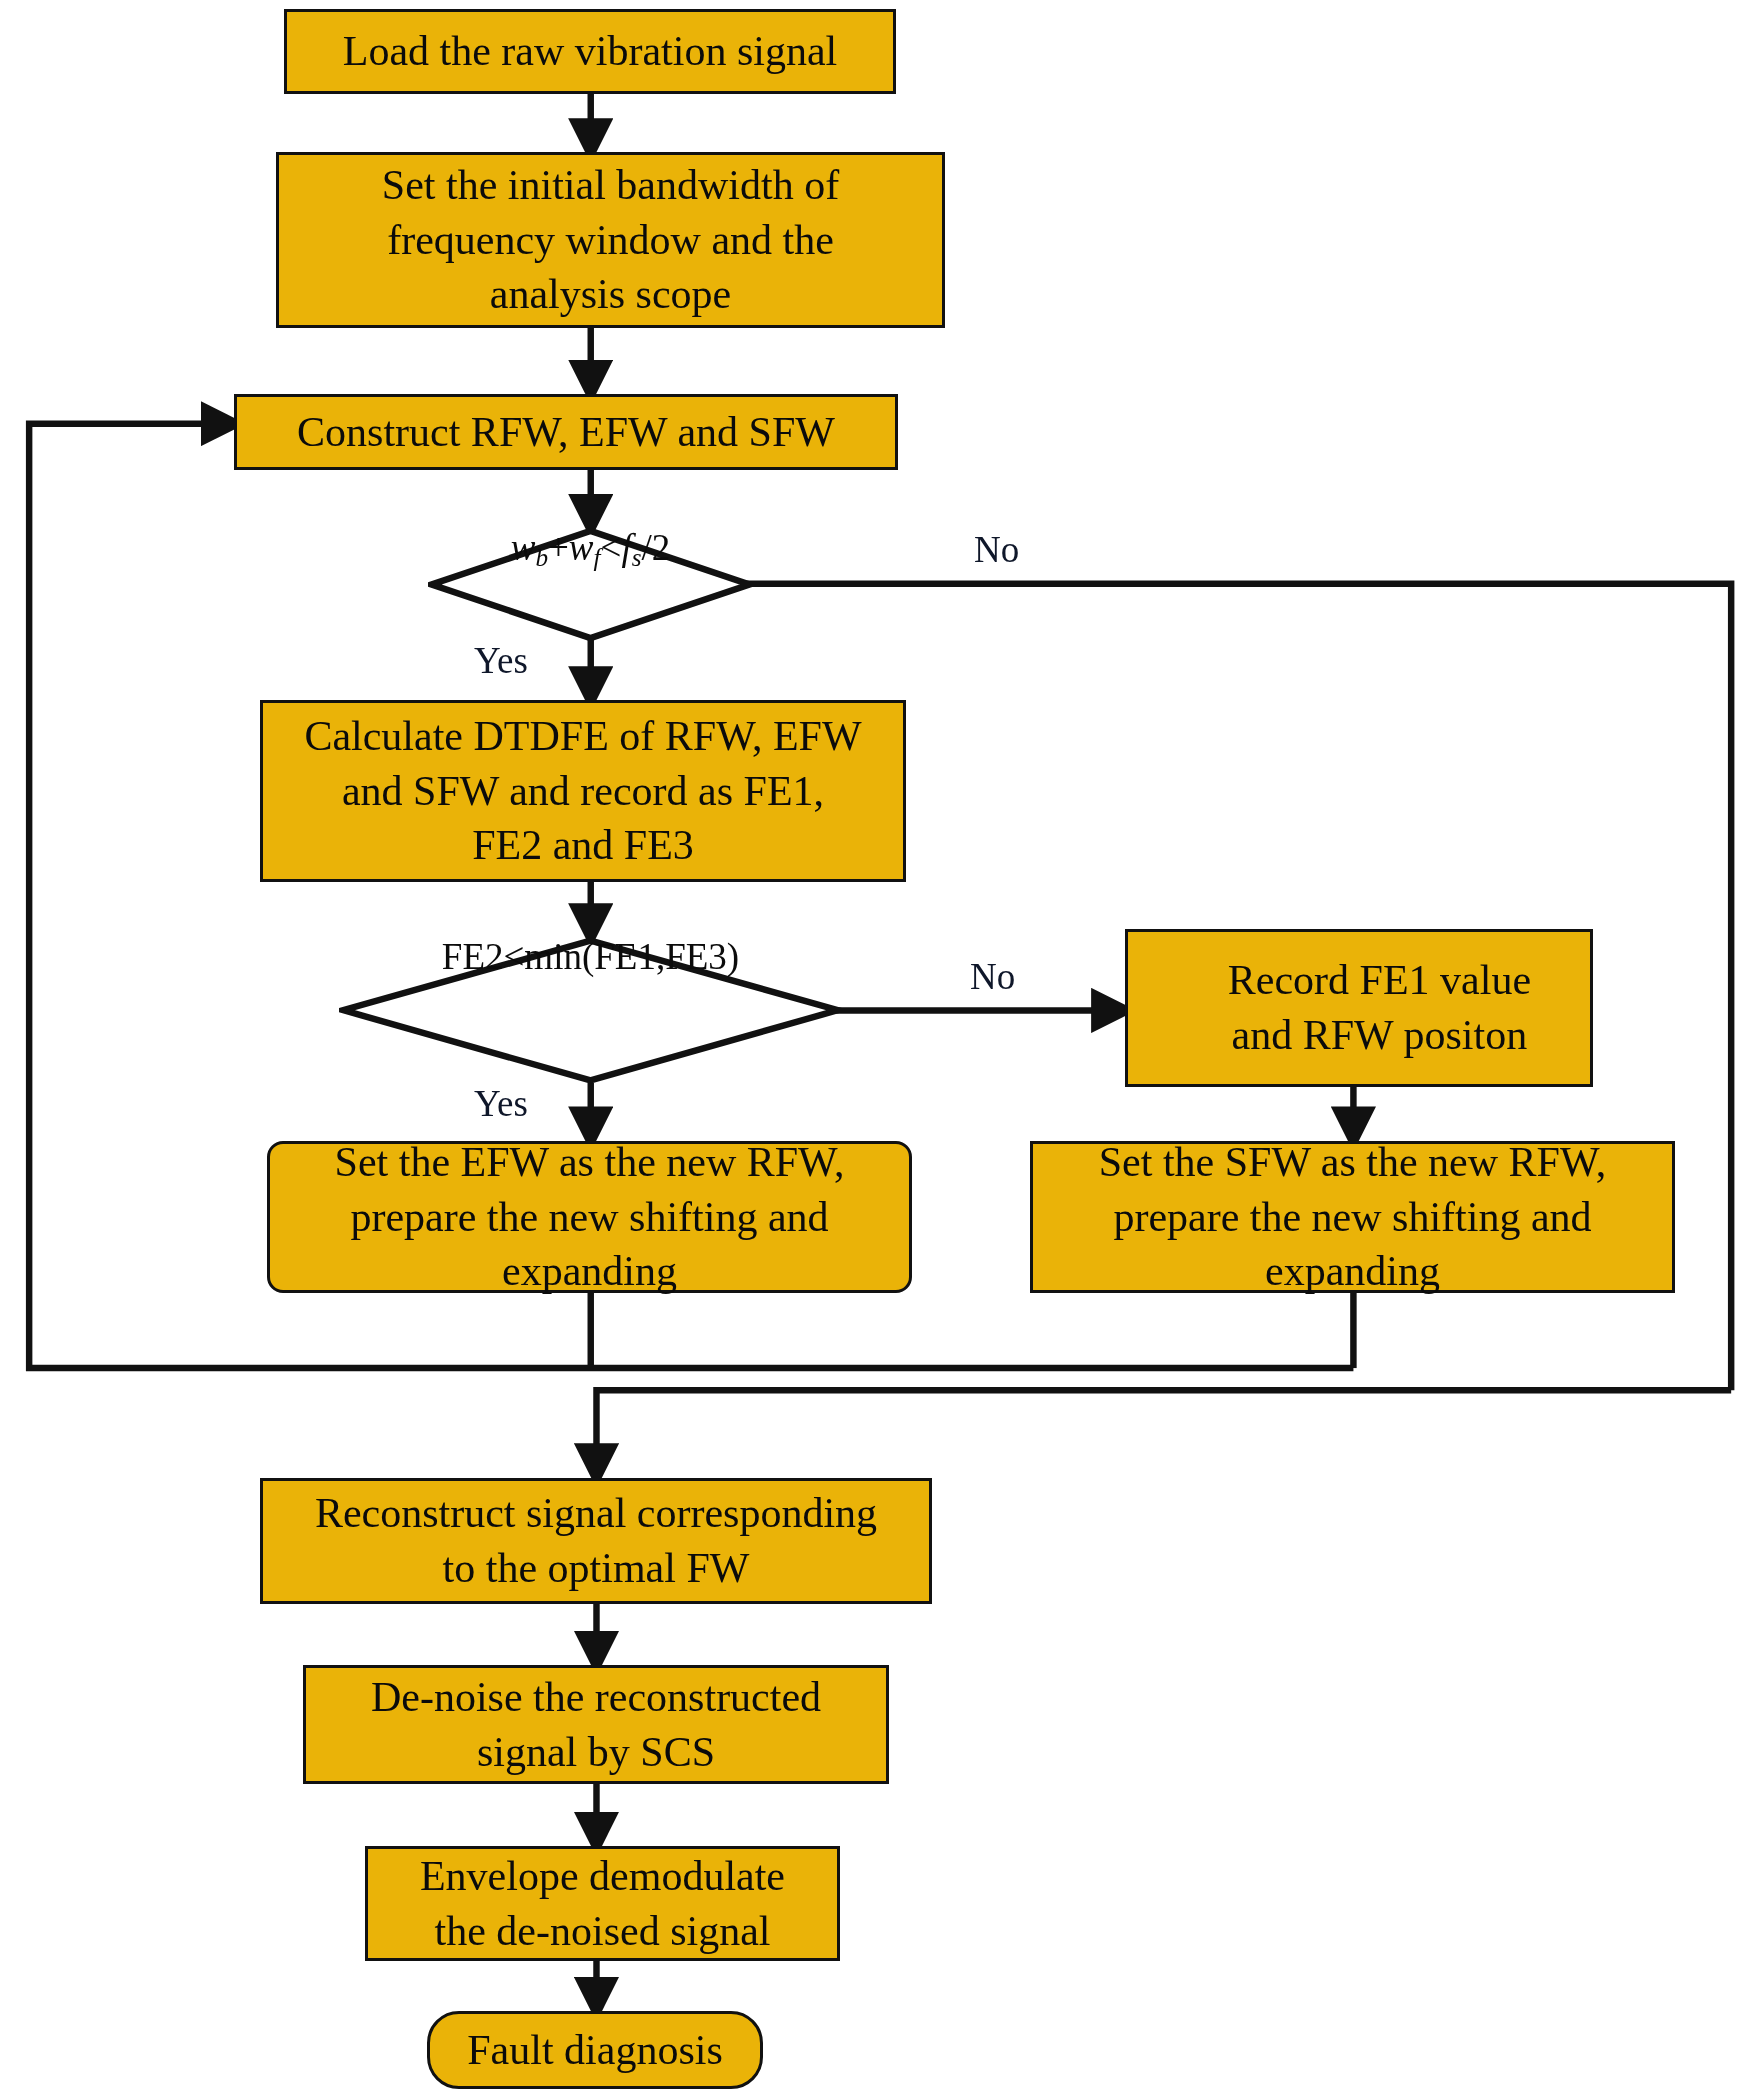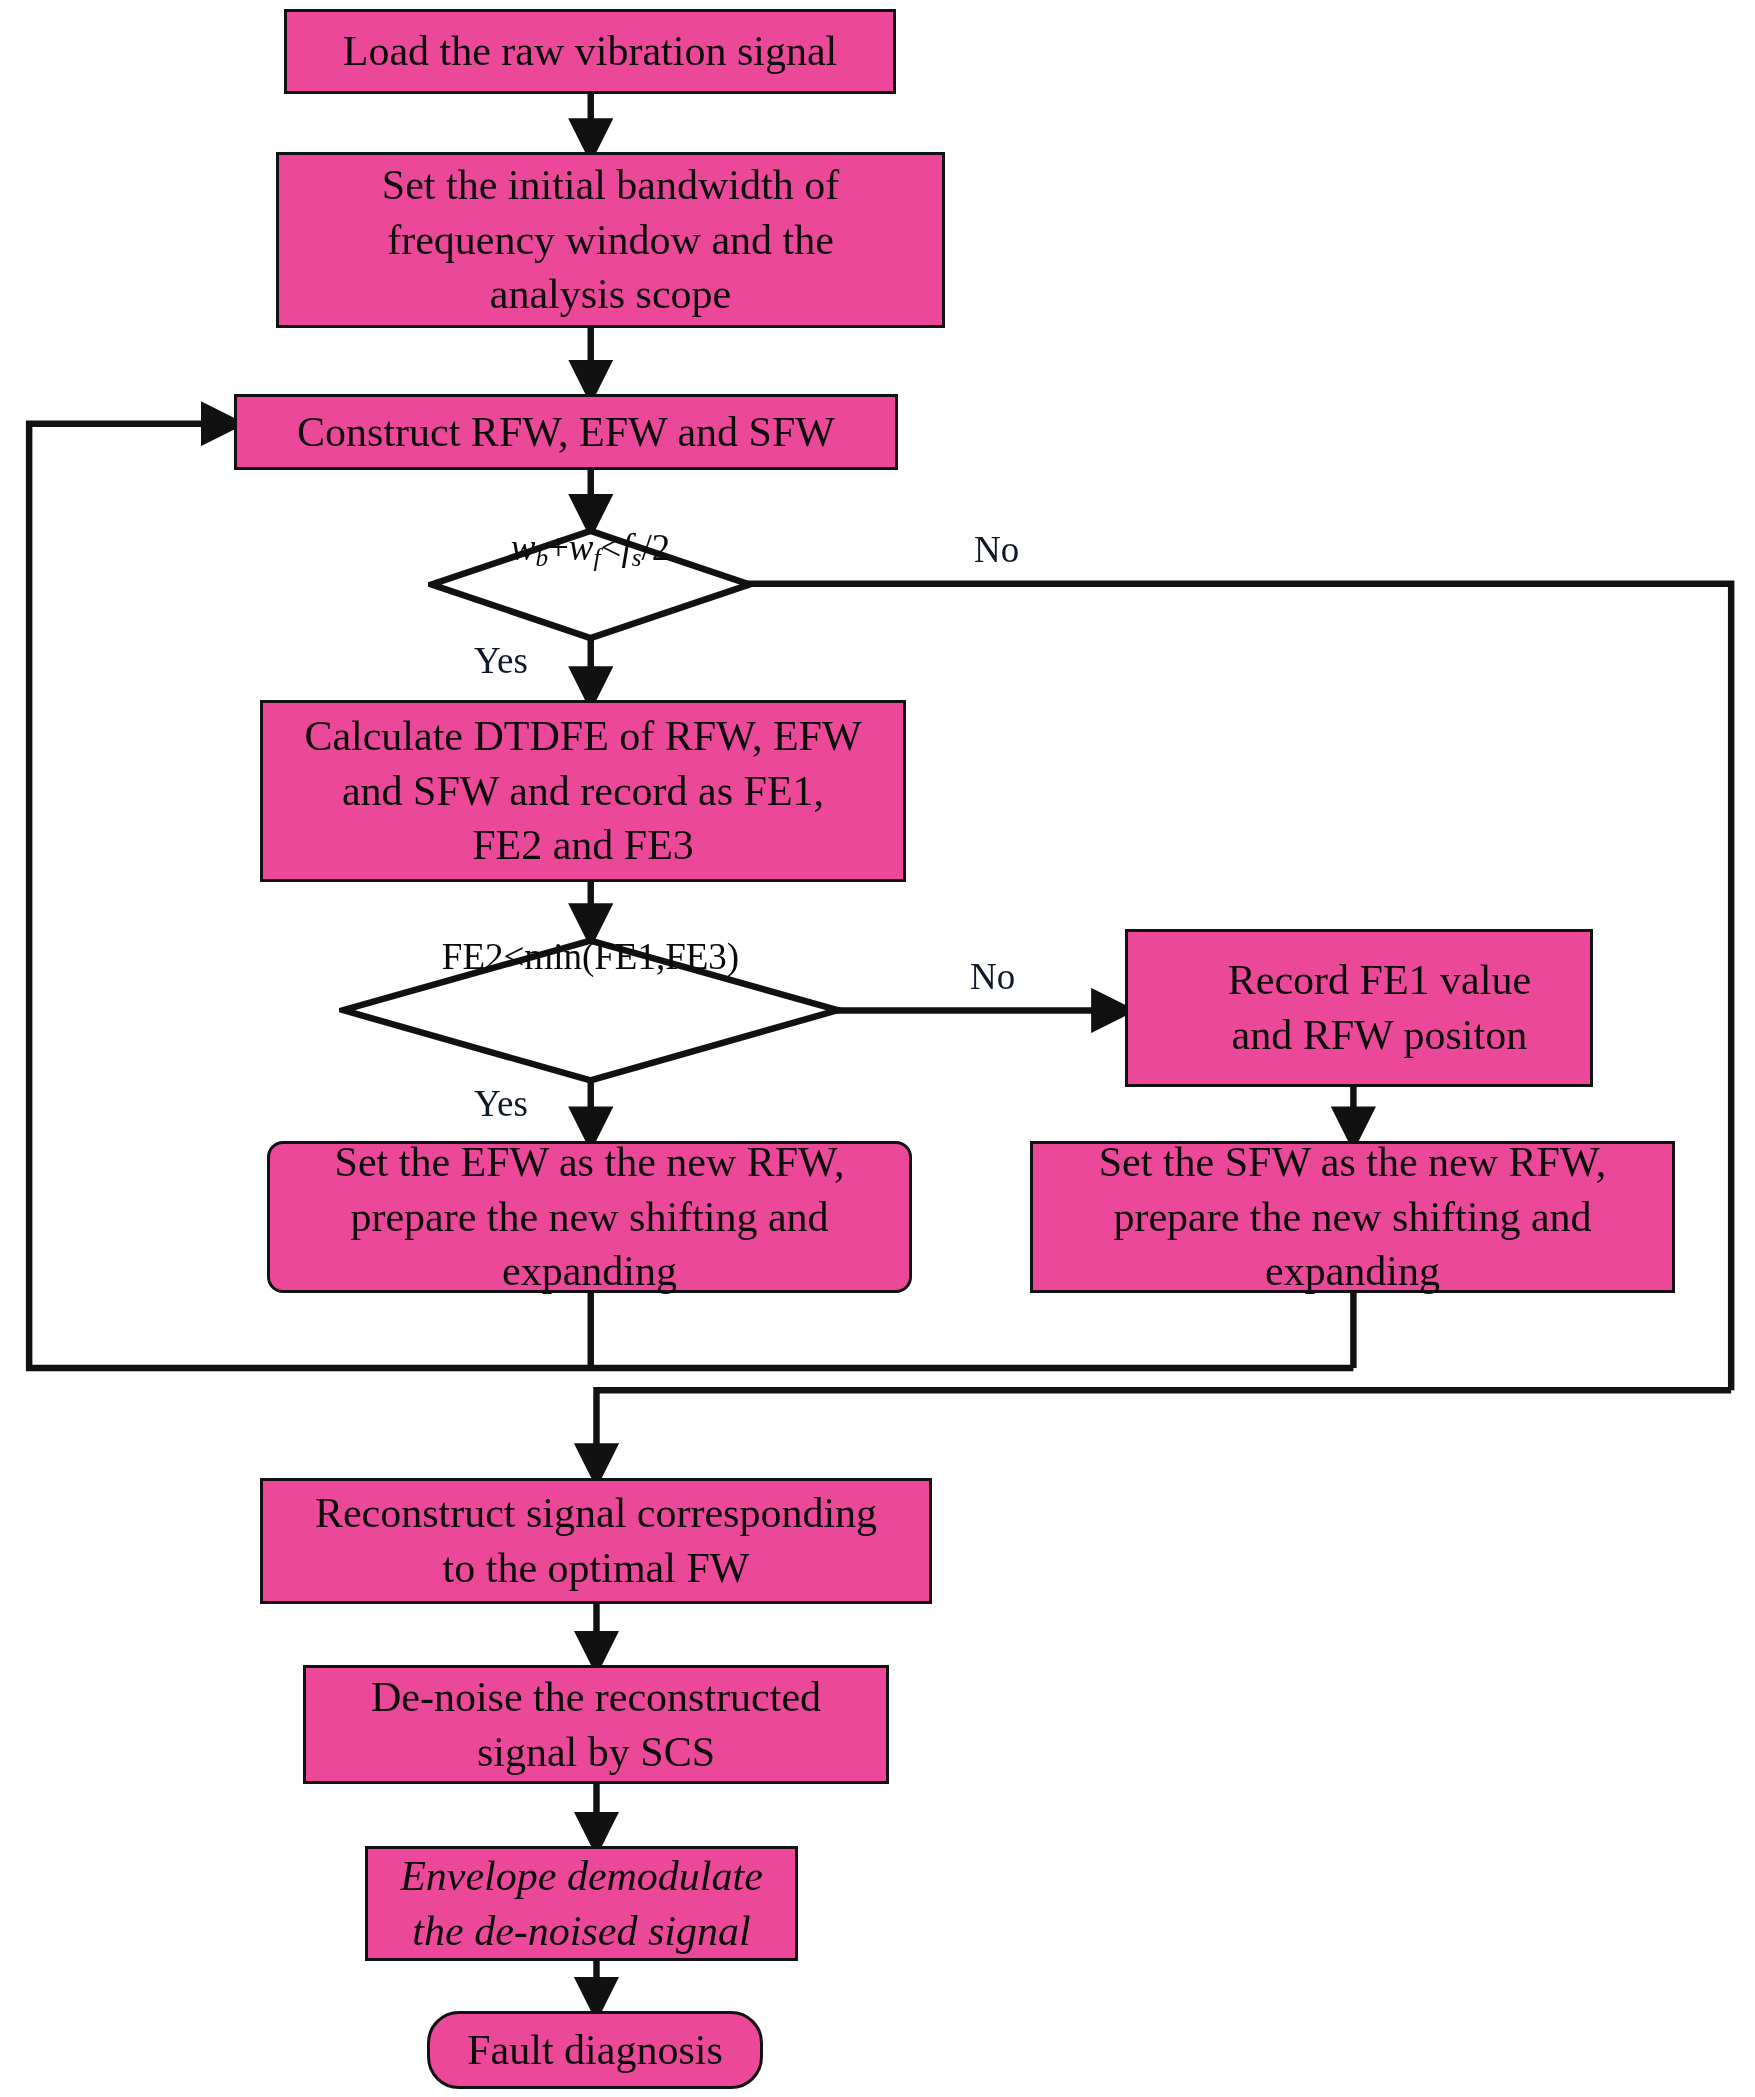--- a/index.html
+++ b/index.html
@@ -22,21 +22,21 @@
     position: absolute;
     left: 0;
     top: 0;
     width: 1756px;
     height: 2097px;
     pointer-events: none;
   }
   .node {
     position: absolute;
     box-sizing: border-box;
-    background: #ec4899;
+    background: #eab308;
     border: 3.6px solid #111111;
     display: flex;
     align-items: center;
     justify-content: center;
     text-align: center;
     color: #0b0b0b;
     line-height: 1.30;
     padding: 2.9px 7.2px;
   }
   .node .txt {
@@ -195,21 +195,21 @@
   <div class="node fs-big" style="left:260px; top:1478px; width:672px; height:126px;">
     <span class="txt">Reconstruct signal corresponding
 to the optimal FW</span>
   </div>
 
   <div class="node fs-big" style="left:303px; top:1665px; width:586px; height:119px;justify-content:flex-end;">
     <span class="txt">De-noise the reconstructed
 signal by SCS</span>
   </div>
 
-  <div class="node fs-big" style="left:365px; top:1846px; width:433px; height:115px;font-style:italic;">
+  <div class="node fs-big" style="left:365px; top:1846px; width:475px; height:115px;">
     <span class="txt">Envelope demodulate
 the de-noised signal</span>
   </div>
 
   <div class="node fs-big" style="left:427px; top:2011px; width:336px; height:78px;border-radius:32px;">
     <span class="txt">Fault diagnosis</span>
   </div>
 
 </div>
 

